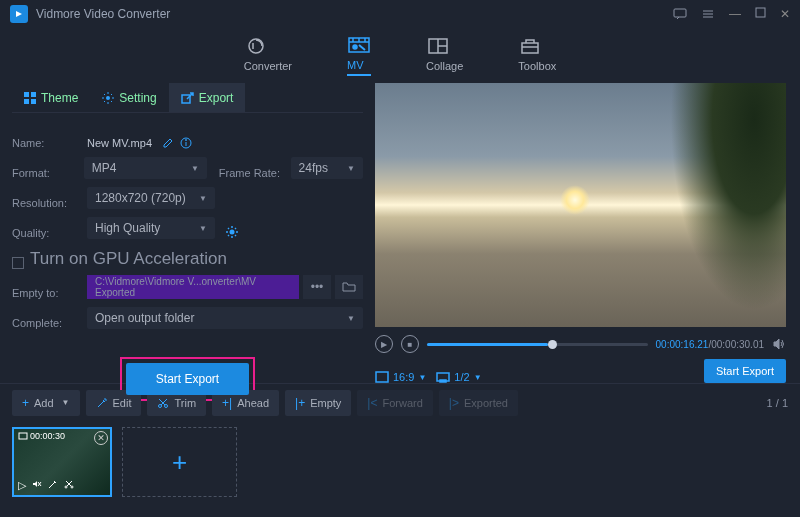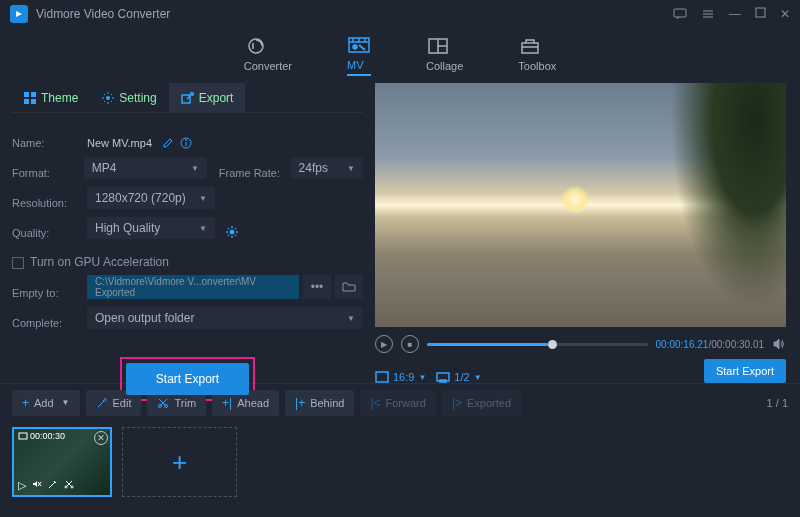--- a/index.html
+++ b/index.html
@@ -24,21 +24,21 @@
 .row .lbl{width:75px;color:#8a92a3;font-size:11px}
 .row .val{color:#bec5d2;font-size:11px}
 .row .lbl2{width:75px;color:#8a92a3;font-size:11px;margin-left:12px}
 .sel{background:#252c3a;height:22px;display:flex;align-items:center;padding:0 8px;justify-content:space-between;cursor:pointer;border-radius:2px}
 .sel .arrow{color:#8a92a3;font-size:8px}
 .sel.w130{width:128px}
 .sel.w75{width:75px}
 .sel.long{flex:1}
 .chk{width:12px;height:12px;border:1px solid #5a6272;margin-right:6px;display:inline-block}
 .editable{color:#2fa3ff}
-.pathbox{flex:1;background:#0c4a6e;height:24px;display:flex;align-items:center;padding:0 8px;font-size:10px;color:#8a92a3}
+.pathbox{flex:1;background:#4c1d95;height:24px;display:flex;align-items:center;padding:0 8px;font-size:10px;color:#8a92a3}
 .pathbtn{width:28px;height:24px;background:#252c3a;margin-left:4px;display:flex;align-items:center;justify-content:center;color:#8a92a3;cursor:pointer}
 .startbtn-wrap{display:flex;justify-content:center;margin-top:28px}
 .startbtn{background:#1c8ae0;color:#fff;padding:9px 30px;font-size:12px;cursor:pointer;border-radius:2px;position:relative}
 .startbtn-highlight{border:2px solid #e91e8c;padding:4px;display:inline-block}
 .right{flex:1;padding:0 14px 0 0;display:flex;flex-direction:column}
 .preview{flex:1;background:linear-gradient(to bottom,#6b7d8e 0%,#8a9aa8 30%,#d4c8a8 45%,#fff6d8 50%,#c9bd9a 55%,#8b8270 70%,#6a6458 100%);position:relative;overflow:hidden}
 .sun{position:absolute;left:45%;top:42%;width:30px;height:30px;background:radial-gradient(circle,#fffbe0 0%,#ffe89a 40%,transparent 70%);border-radius:50%}
 .palm{position:absolute;right:-10px;top:-20px;width:140px;height:280px;background:radial-gradient(ellipse at 70% 20%,#1a2a18 0%,#2a3a22 30%,transparent 60%)}
 .player{height:28px;display:flex;align-items:center;gap:8px;padding-top:6px}
 .pbtn{width:18px;height:18px;border:1.5px solid #8a92a3;border-radius:50%;display:flex;align-items:center;justify-content:center;color:#8a92a3;font-size:8px;cursor:pointer}
@@ -217,21 +217,21 @@
           </div>
         <span style="margin-left:10px;color:#2fa3ff;cursor:pointer">
             <svg width="14" height="14" viewBox="0 0 14 14" fill="#2fa3ff">
               <circle cx="7" cy="7" r="2.5"></circle>
               <path d="M7 1 L7 3 M7 11 L7 13 M1 7 L3 7 M11 7 L13 7 M3 3 L4 4 M10 10 L11 11 M3 11 L4 10 M10 4 L11 3" stroke="#2fa3ff" stroke-width="1.5"></path>
             </svg>
           </span>
       </div>
       <div class="row">
         <span class="chk"></span>
-        <span style="font-size:12px;color:#8a92a3">Turn on GPU Acceleration</span>
+        <span style="font-size:17px;color:#8a92a3">Turn on GPU Acceleration</span>
       </div>
       <div class="row">
         <div class="lbl">Empty to:</div>
         <div class="pathbox">C:\Vidmore\Vidmore V...onverter\MV Exported</div>
         <div class="pathbtn">•••</div>
         <div class="pathbtn">
             <svg width="14" height="12" viewBox="0 0 14 12" stroke="#8a92a3" fill="none">
               <path d="M1 3 L1 10 L13 10 L13 4 L6 4 L5 2 L1 2 Z"></path>
             </svg>
           </div>
@@ -315,21 +315,21 @@
         </svg>
       </span>
       <span>Trim</span>
     </div>
   <div class="tbtn">
       <span class="ti">+|</span>
       <span>Ahead</span>
     </div>
   <div class="tbtn">
       <span class="ti">|+</span>
-      <span>Behind</span>
+      <span>Empty</span>
     </div>
   <div class="tbtn disabled">
       <span class="ti">|&lt;</span>
       <span>Forward</span>
     </div>
   <div class="tbtn disabled">
       <span class="ti">|&gt;</span>
       <span>Exported</span>
     </div>
   <div class="pager">1 / 1</div>

